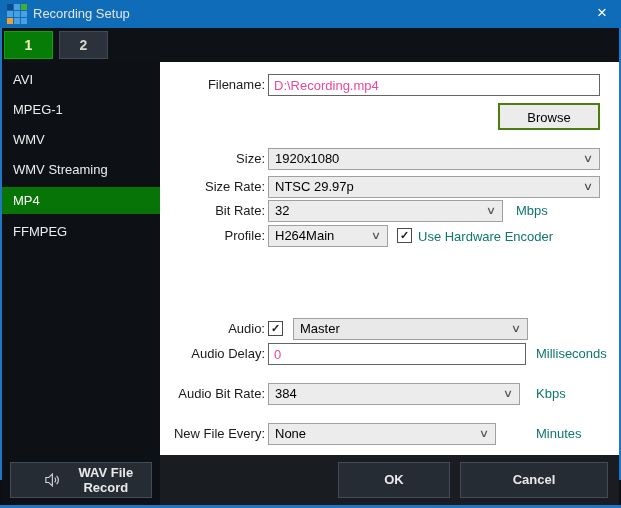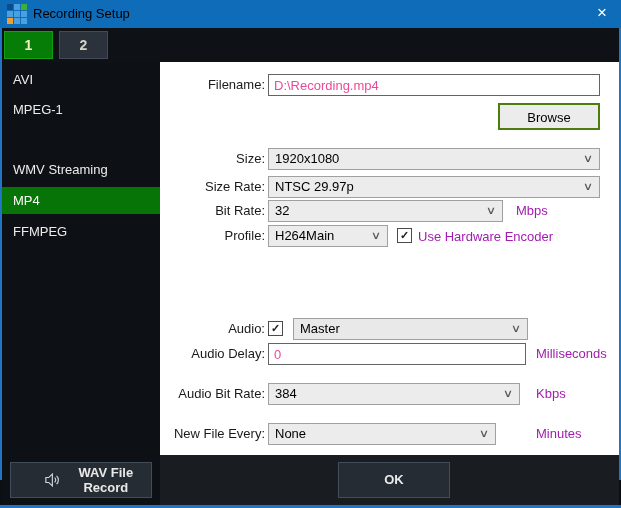--- a/index.html
+++ b/index.html
@@ -16,21 +16,21 @@
 
   
   .titlebar { position:absolute; left:0; top:0; width:621px; height:28px; background:#0f6cb8; }
   .app-icon { position:absolute; left:7px; top:4px; width:20px; height:20px;
               display:grid; grid-template-columns:repeat(3,6px); grid-template-rows:repeat(3,6px); gap:1px; }
   .app-icon span { width:6px; height:6px; }
   .ic1{background:#0b4c8c}.ic2{background:#4aa0e0}.ic3{background:#3fb02f}
   .ic4{background:#4aa0e0}.ic5{background:#4aa0e0}.ic6{background:#4aa0e0}
   .ic7{background:#f0a032}.ic8{background:#4aa0e0}.ic9{background:#4aa0e0}
   .title-text { position:absolute; left:33px; top:0; height:28px; line-height:28px;
-                color:#000000; font-size:13px; }
+                color:#e5e5e5; font-size:13px; }
   .close-btn { position:absolute; right:2px; top:0; width:34px; height:28px; text-align:center;
                line-height:26px; color:#ffffff; font-size:17px; cursor:pointer; }
 
   
   .tabrow { position:absolute; left:2px; top:28px; width:617px; height:34px; background:#0e1116; }
   .tab { position:absolute; top:3px; width:49px; height:28px; text-align:center; line-height:26px;
          font-size:14px; font-weight:bold; cursor:pointer; }
   .tab-1 { left:2px; background:#067d06; border:1px solid #12a012; color:#f5efc8; }
   .tab-2 { left:57px; background:#2b323c; border:1px solid #424a57; color:#d6d6c6; }
 
@@ -43,21 +43,21 @@
   
   .content { position:absolute; left:160px; top:62px; width:459px; height:393px; background:#ffffff; }
   .lbl { position:absolute; left:0; width:105px; height:22px; line-height:22px; text-align:right;
          color:#1a1a1a; font-size:13px; }
   .tinput { position:absolute; height:22px; background:#ffffff; border:1px solid #646464;
             font-family:"Liberation Sans",sans-serif; font-size:13px; color:#ec4899; padding:0 5px; }
   .combo { position:absolute; height:22px; background:#ececec; border:1px solid #a0a0a0;
            font-size:13px; color:#000; line-height:20px; padding-left:6px; cursor:pointer; }
   .combo .chev { position:absolute; right:7px; top:50%; transform:translateY(-52%) scaleX(1.3);
                  font-size:11px; color:#555; line-height:1; }
-  .unit { position:absolute; height:22px; line-height:22px; font-size:13px; color:#a21caf; }
+  .unit { position:absolute; height:22px; line-height:22px; font-size:13px; color:#0f766e; }
   .push-btn { position:absolute; background:#ececec; border:2px solid #4d7c0f; color:#000;
               font-size:13px; text-align:center; cursor:pointer; }
   .checkbox { position:absolute; width:15px; height:15px; background:#fff; border:1px solid #4a4a4a;
               text-align:center; line-height:13px; font-size:11px; font-weight:bold; color:#222; cursor:pointer; }
 
   
   .footer-right { position:absolute; left:160px; top:455px; width:459px; height:50px; background:#191c21; }
   .dark-btn { position:absolute; background:#262c34; border:1px solid #434c59; color:#e9e9e9;
               font-size:13px; font-weight:bold; text-align:center; line-height:34px; cursor:pointer; }
   .wav-btn { left:10px; top:462px; width:142px; height:36px; display:flex; align-items:center;
@@ -91,20 +91,21 @@
   </div>
 
   <div class="tabrow">
     <div class="tab tab-1">1</div>
     <div class="tab tab-2">2</div>
   </div>
 
   <div class="leftcol">
     <div class="side-item" style="top:3px">AVI</div>
     <div class="side-item" style="top:33px">MPEG-1</div>
+    <div class="side-item" style="top:63px">WMV</div>
     <div class="side-item" style="top:93px">WMV Streaming</div>
     <div class="side-item active" style="top:125px">MP4</div>
     <div class="side-item" style="top:155px">FFMPEG</div>
   </div>
 
   <div class="content">
 
     <div class="lbl" style="top:12px">Filename:</div>
     <input class="tinput" style="left: 108px; top: 12px; width: 332px;" type="text" value="D:\Recording.mp4">
     <div class="push-btn" style="left:338px; top:41px; width:102px; height:27px; line-height:25px;">Browse</div>
@@ -168,14 +169,15 @@
   <div class="dark-btn wav-btn">
     <svg width="18" height="16" viewBox="0 0 18 16">
       <path d="M1 5.2 H4.2 L8.4 1.2 V14.8 L4.2 10.8 H1 Z" fill="none" stroke="#d3d7dc" stroke-width="1.3"></path>
       <path d="M11 5.3 a3.6 3.6 0 0 1 0 5.4" fill="none" stroke="#d3d7dc" stroke-width="1.3"></path>
       <path d="M13.2 3.2 a6.6 6.6 0 0 1 0 9.6" fill="none" stroke="#d3d7dc" stroke-width="1.3"></path>
     </svg>
     <span>WAV File Record</span>
   </div>
 
   <div class="dark-btn ok-btn">OK</div>
+  <div class="dark-btn cancel-btn">Cancel</div>
 
 </div>
 
 </body></html>

